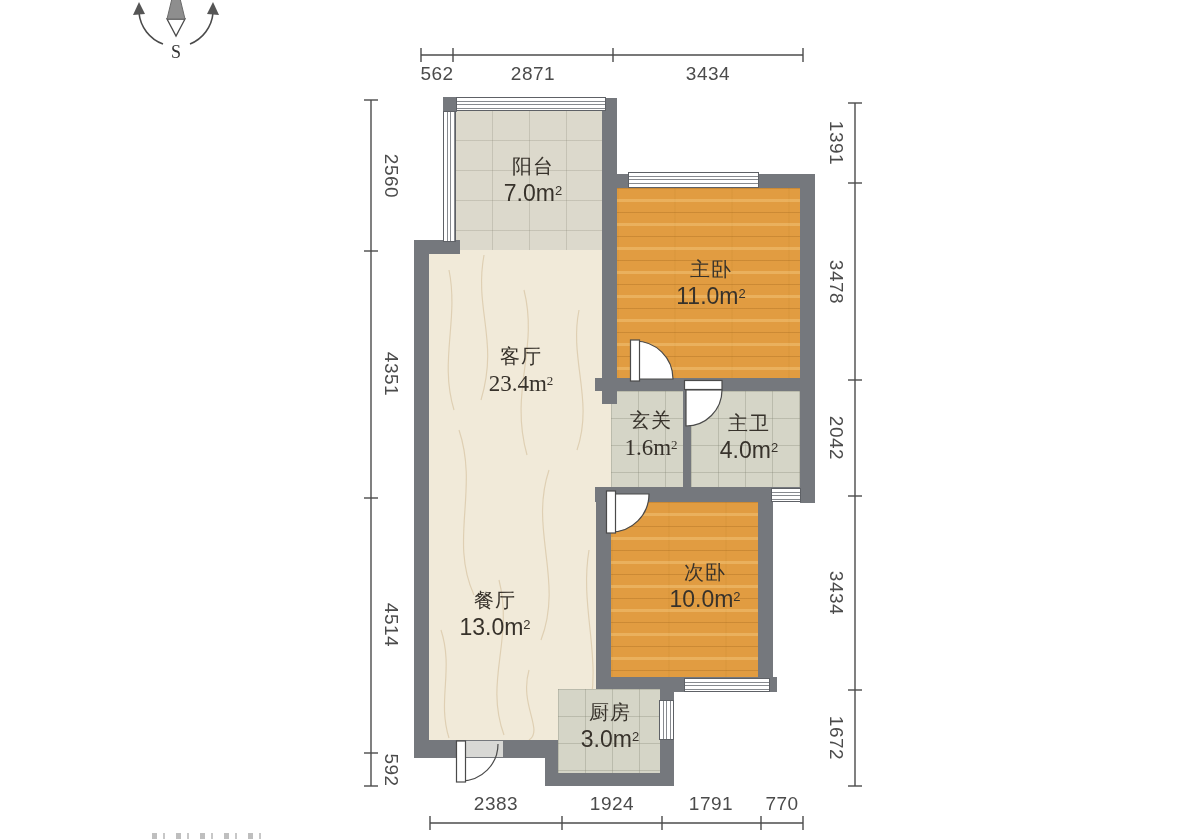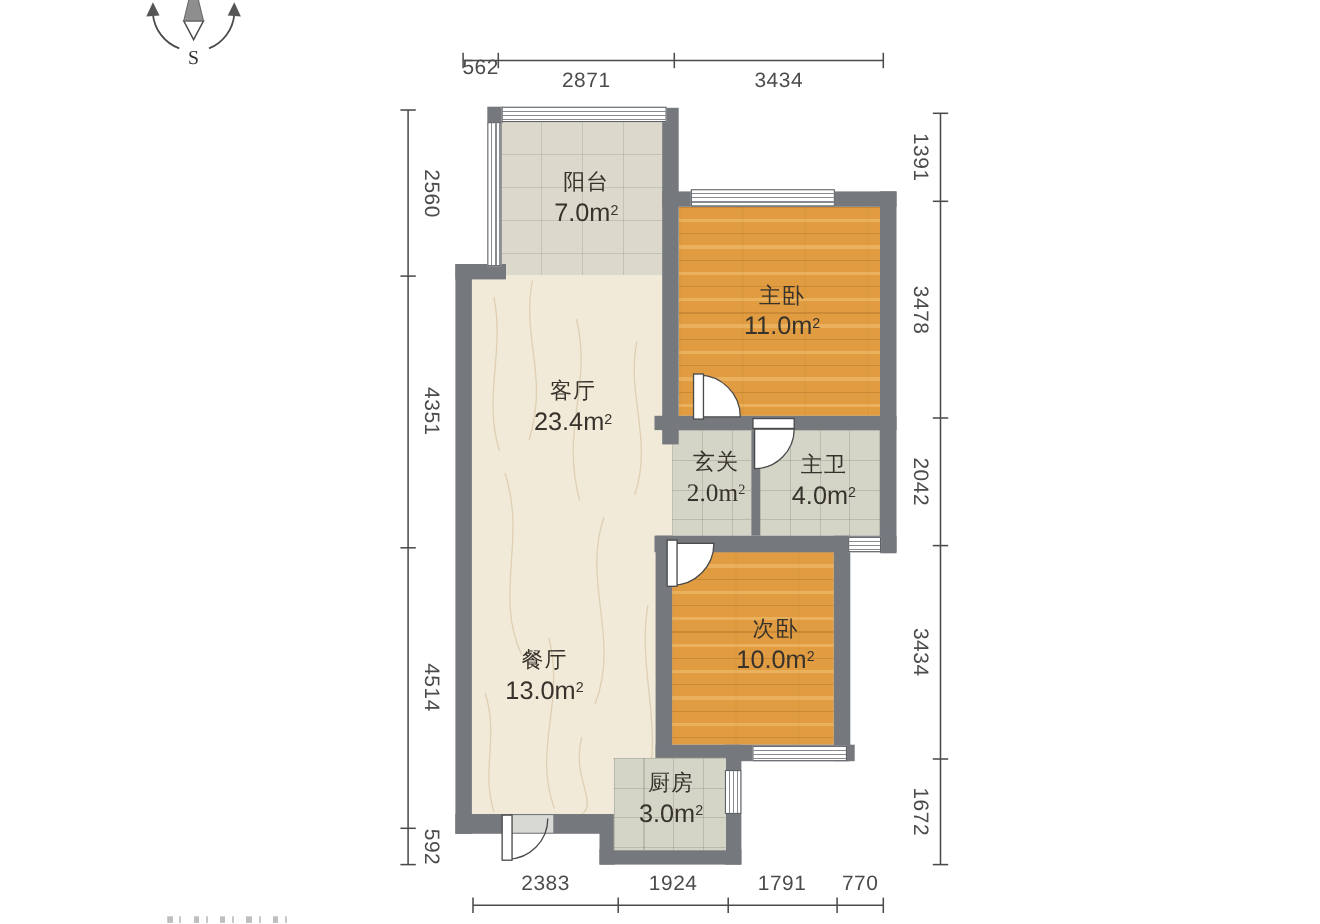--- a/index.html
+++ b/index.html
@@ -145,21 +145,21 @@
       <line x1="855" y1="103" x2="855" y2="786"></line>
       <line x1="848" y1="103" x2="862" y2="103"></line>
         <line x1="848" y1="183" x2="862" y2="183"></line>
       <line x1="848" y1="380" x2="862" y2="380"></line>
         <line x1="848" y1="496" x2="862" y2="496"></line>
       <line x1="848" y1="690" x2="862" y2="690"></line>
         <line x1="848" y1="786" x2="862" y2="786"></line>
     </g>
   </svg>
 
-  <div class="dim" style="left:392px;top:51px;">562</div>
+  <div class="dim" style="left:392px;top:63px;">562</div>
   <div class="dim" style="left:488px;top:63px;">2871</div>
   <div class="dim" style="left:663px;top:63px;">3434</div>
 
   <div class="dim" style="left:451px;top:793px;">2383</div>
   <div class="dim" style="left:567px;top:793px;">1924</div>
   <div class="dim" style="left:666px;top:793px;">1791</div>
   <div class="dim" style="left:737px;top:793px;">770</div>
 
   <div class="dim v" style="left:346px;top:165px;">2560</div>
   <div class="dim v" style="left:346px;top:363px;">4351</div>
@@ -173,27 +173,27 @@
   <div class="dim v" style="left:791px;top:727px;">1672</div>
 
   <div class="room-label" style="left:468px;top:154px;">
     <div class="nm">阳台</div>
     <div class="ar"><span>7.0m</span><sup>2</sup></div>
   </div>
   <div class="room-label" style="left:646px;top:257px;">
     <div class="nm">主卧</div>
     <div class="ar"><span>11.0m</span><sup>2</sup></div>
   </div>
-  <div class="room-label" style="left:456px;top:344px;">
+  <div class="room-label" style="left:456px;top:344px;font-family:Liberation Serif, serif;">
     <div class="nm">客厅</div>
     <div class="ar"><span>23.4m</span><sup>2</sup></div>
   </div>
   <div class="room-label" style="left:586px;top:408px;font-family:Liberation Serif, serif;">
     <div class="nm">玄关</div>
-    <div class="ar"><span>2.0m</span><sup>2</sup></div>
+    <div class="ar"><span>1.6m</span><sup>2</sup></div>
   </div>
   <div class="room-label" style="left:684px;top:411px;">
     <div class="nm">主卫</div>
     <div class="ar"><span>4.0m</span><sup>2</sup></div>
   </div>
   <div class="room-label" style="left:640px;top:560px;">
     <div class="nm">次卧</div>
     <div class="ar"><span>10.0m</span><sup>2</sup></div>
   </div>
   <div class="room-label" style="left:430px;top:588px;">

